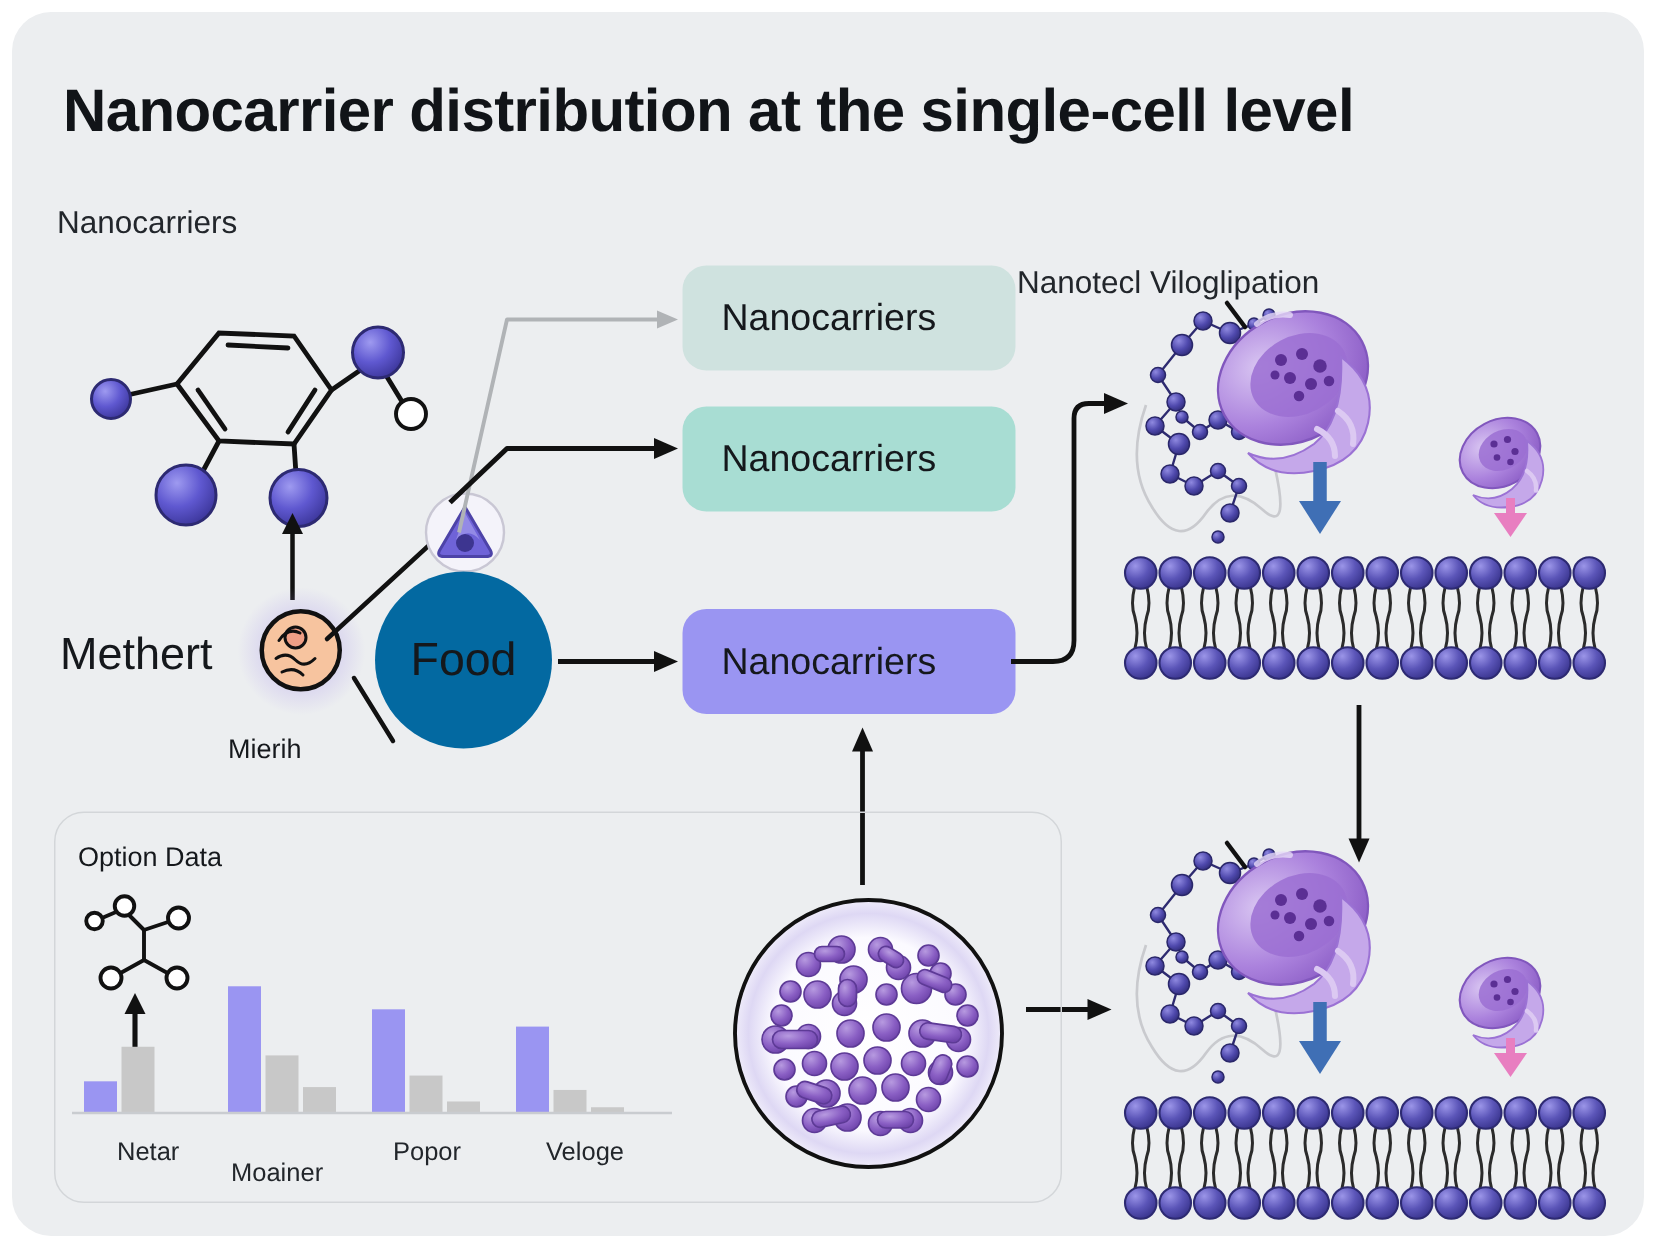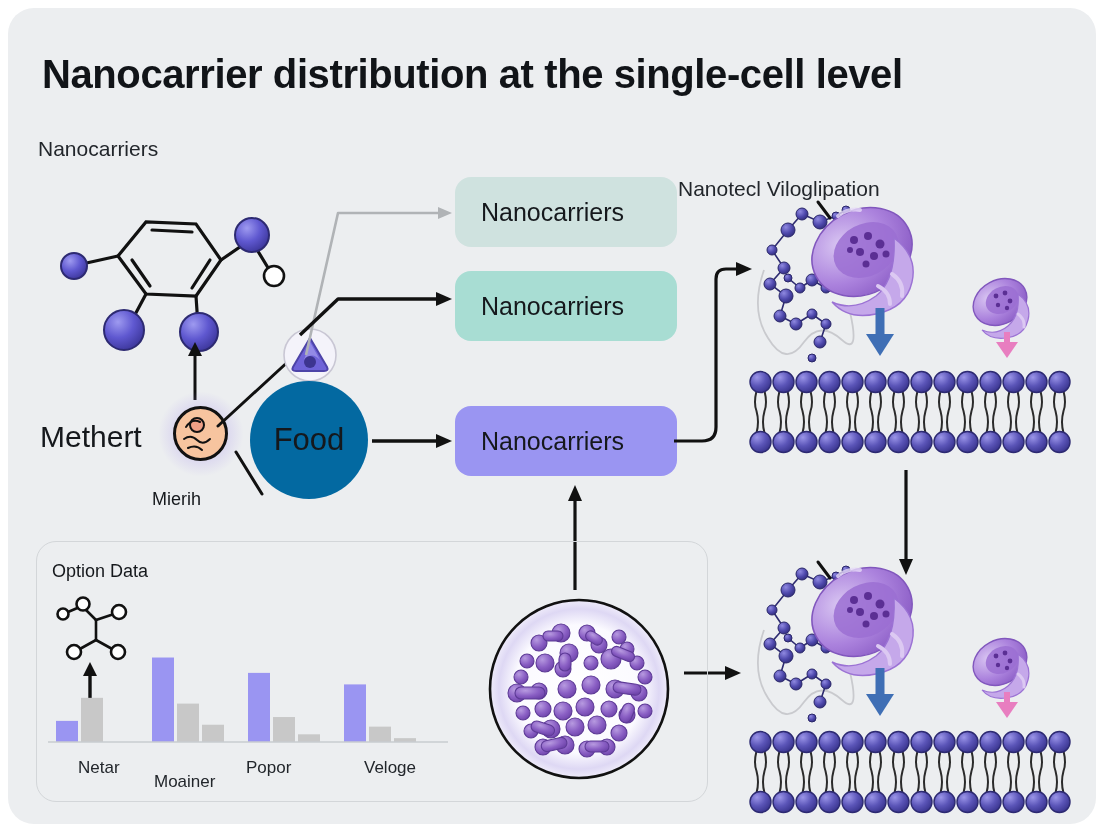--- a/index.html
+++ b/index.html
@@ -248,21 +248,21 @@
         <rect x="250" y="94.32" width="22" height="7.68" fill="#c8c8c8"></rect>
         <rect x="296" y="44.400000000000006" width="22" height="57.599999999999994" fill="#9a95f2"></rect>
         <rect x="321" y="86.64" width="22" height="15.36" fill="#c8c8c8"></rect>
         <rect x="346" y="98.16" width="22" height="3.84" fill="#c8c8c8"></rect>
         <line x1="0" y1="102" x2="400" y2="102" stroke="#c9ccd0" stroke-width="1.6"></line>
       </svg>
   </div>
   <div class="abs" id="chartlabels">
       <div class="cat-label" style="left: 18px; top: 0px; margin-left: 16px;">Netar</div>
       <div class="cat-label" style="left: 110px; top: 0px; margin-top: 14px;">Moainer</div>
-      <div class="cat-label" style="left: 202px; top: 0px;">Popor</div>
+      <div class="cat-label" style="left: 218px; top: 0px;">Popor</div>
       <div class="cat-label" style="left: 320px; top: 0px; text-align: right;">Veloge</div>
     </div>
 
   <div class="abs" id="vesicle">
     <svg width="184" height="184" viewBox="0 0 184 184">
       <defs>
         <radialGradient id="vesG" cx="50%" cy="50%" r="50%">
           <stop offset="0%" stop-color="#ffffff"></stop>
           <stop offset="72%" stop-color="#fbfaff"></stop>
           <stop offset="90%" stop-color="#ded8f4"></stop>

